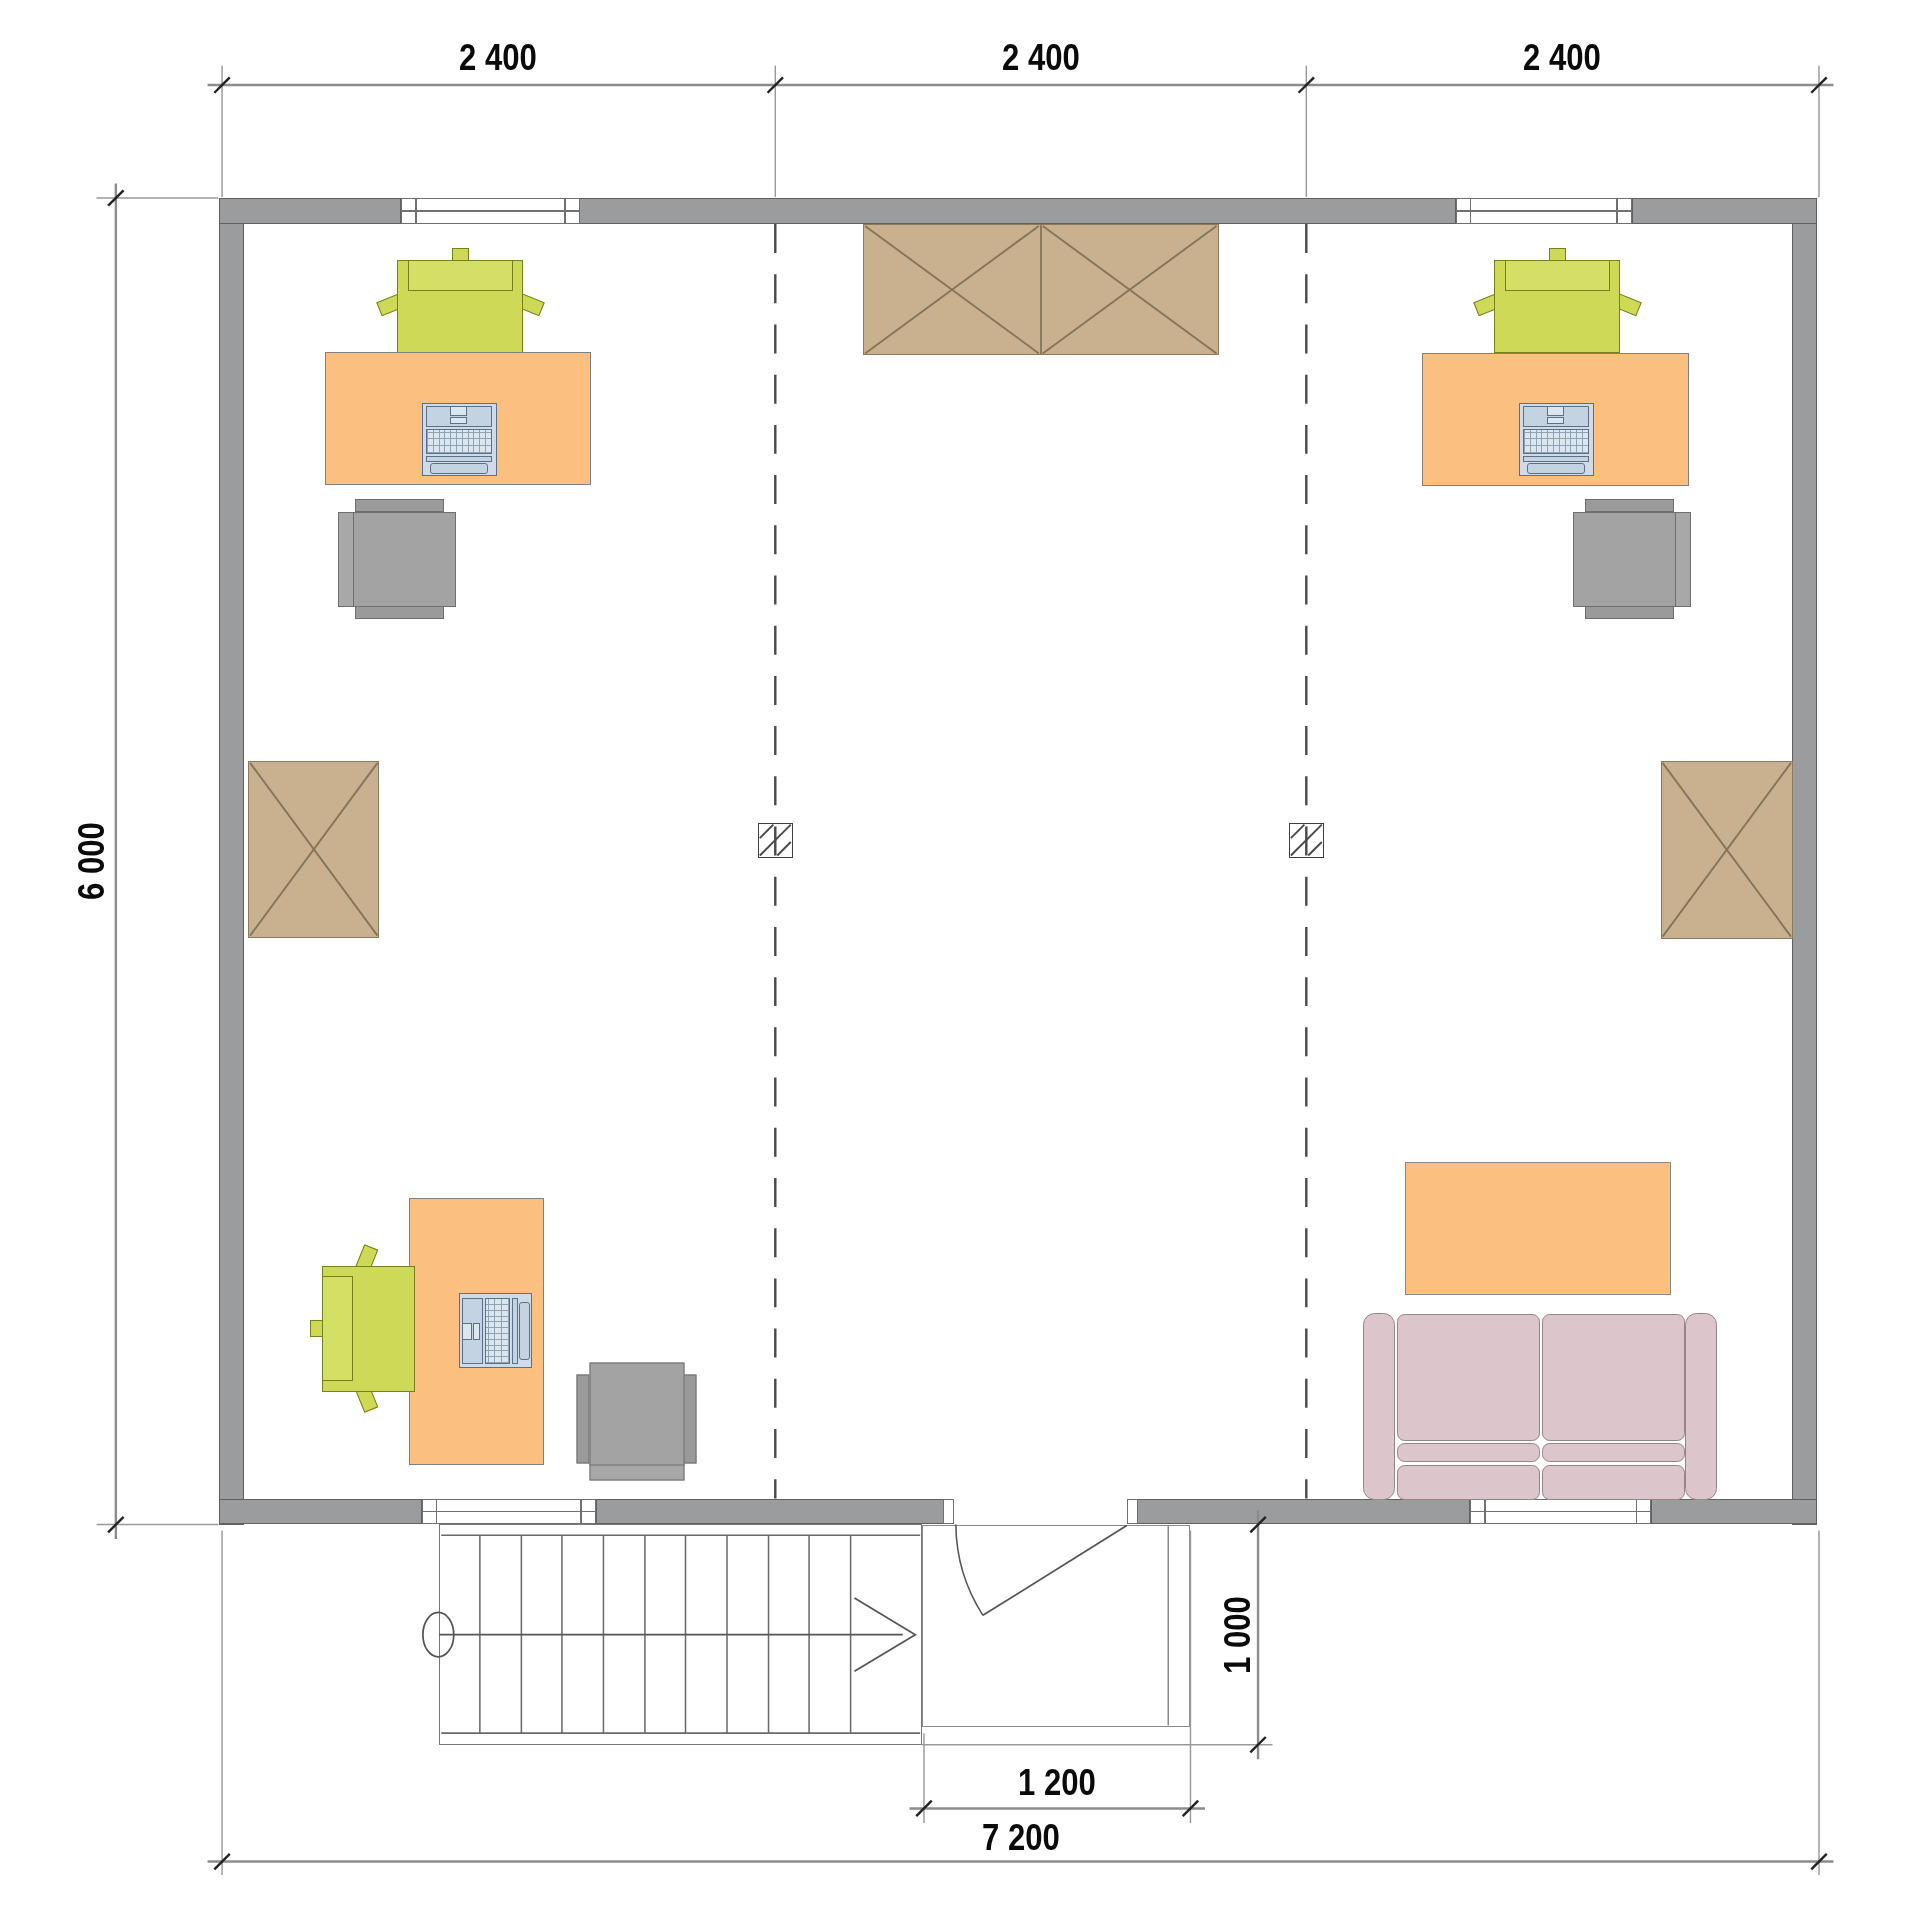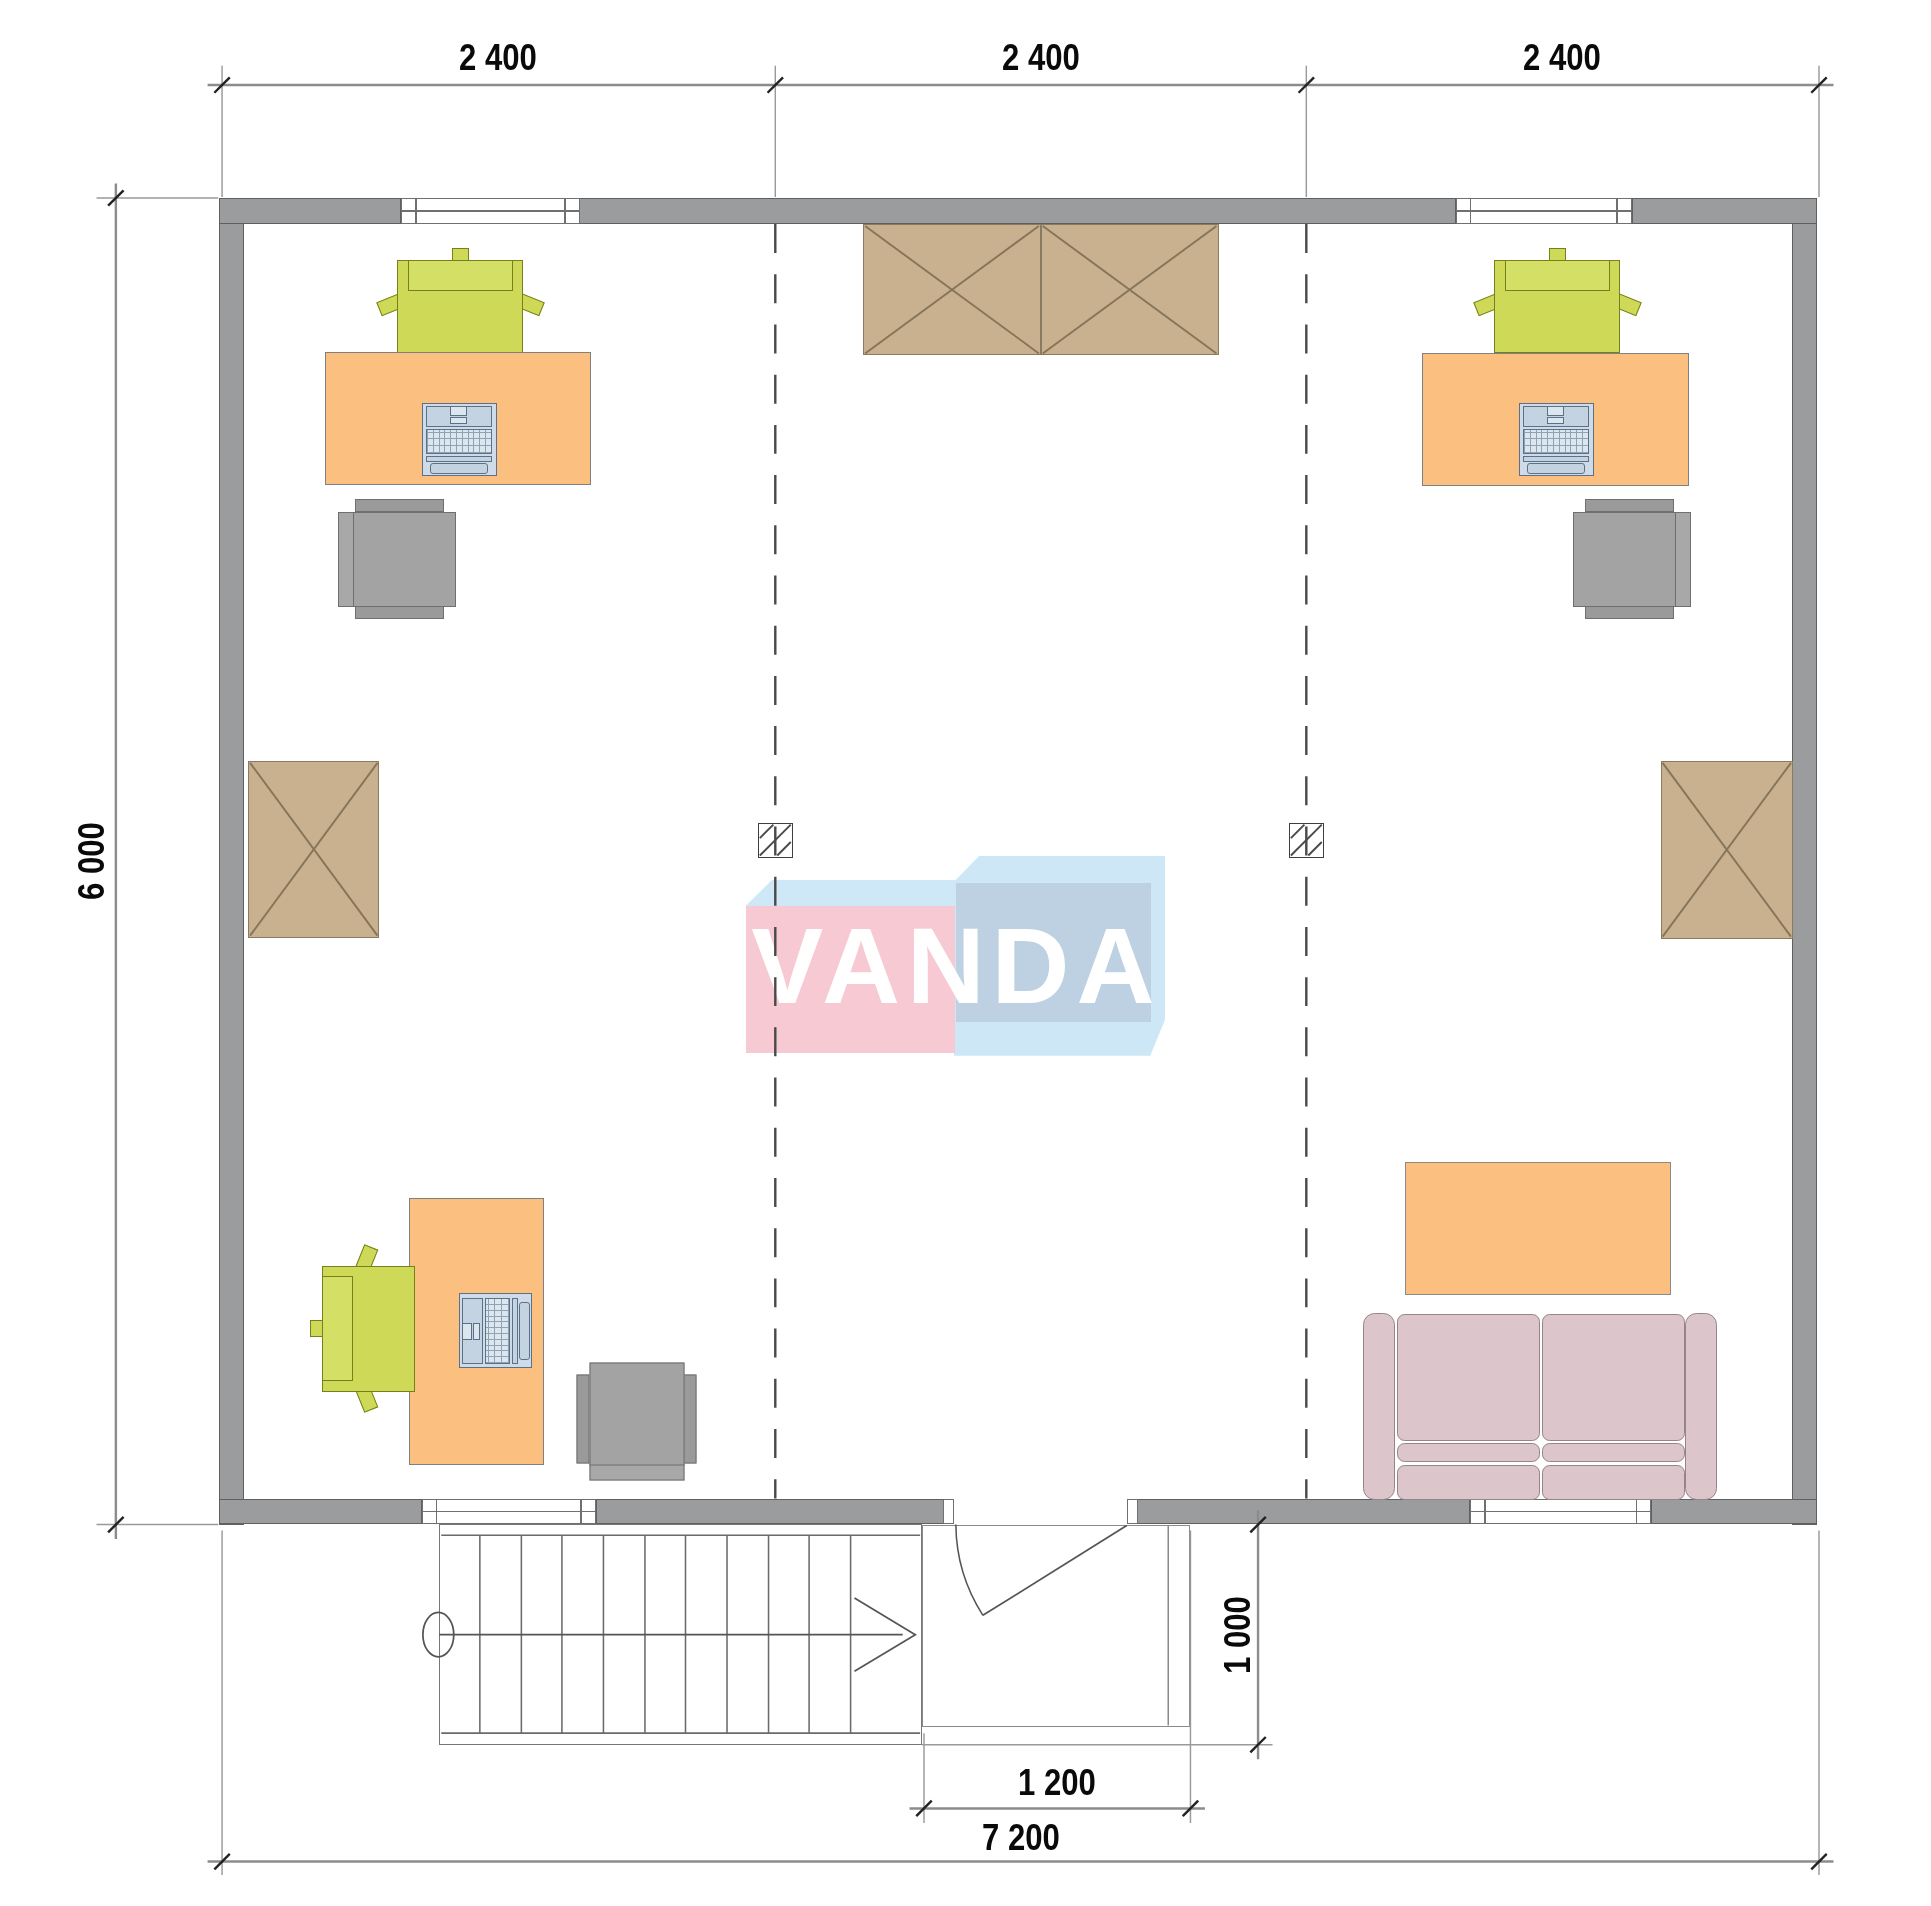--- a/index.html
+++ b/index.html
@@ -177,27 +177,20 @@
     <div class="abs sofa-arm" style="left:0;top:0;width:32px;height:187px"></div>
     <div class="abs sofa-arm" style="left:322px;top:0;width:32px;height:187px"></div>
     <div class="abs sofa-cushion" style="left:34px;top:1px;width:143px;height:127px"></div>
     <div class="abs sofa-cushion" style="left:179px;top:1px;width:143px;height:127px"></div>
     <div class="abs sofa-strip" style="left:34px;top:130px;width:143px;height:19.3px"></div>
     <div class="abs sofa-strip" style="left:179px;top:130px;width:143px;height:19.3px"></div>
     <div class="abs sofa-strip" style="left:34px;top:152px;width:143px;height:35px"></div>
     <div class="abs sofa-strip" style="left:179px;top:152px;width:143px;height:35px"></div>
   </div>
 
-  <div class="abs" style="left:734px;top:850px;width:444px;height:212px">
-    <div class="abs logo-bevel-left" style="left:11.6px;top:30px;width:239px;height:26px"></div>
-    <div class="abs logo-right" style="left:220px;top:5.8px;width:211px;height:200px"></div>
-    <div class="abs logo-right-face" style="left:222px;top:33px;width:195px;height:139px"></div>
-    <div class="abs logo-pink" style="left:11.6px;top:56px;width:209px;height:147px"></div>
-    <div class="abs logo-text" style="left:9.7px;top:43px;width:425px;height:145px">VANDA</div>
-  </div>
 
   <svg class="overlay" width="1931" height="1907" viewBox="0 0 2000 1975">
 
     <line x1="803" y1="232" x2="803" y2="1552" stroke="#4a4a4a" stroke-width="2.5" stroke-dasharray="30 22"></line>
     <line x1="1353" y1="232" x2="1353" y2="1552" stroke="#4a4a4a" stroke-width="2.5" stroke-dasharray="30 22"></line>
 
     <g stroke="#4a4a4a" stroke-width="2">
       <line x1="787" y1="886" x2="819" y2="854"></line>
         <line x1="787" y1="868" x2="801" y2="854"></line>
         <line x1="805" y1="886" x2="819" y2="872"></line>

